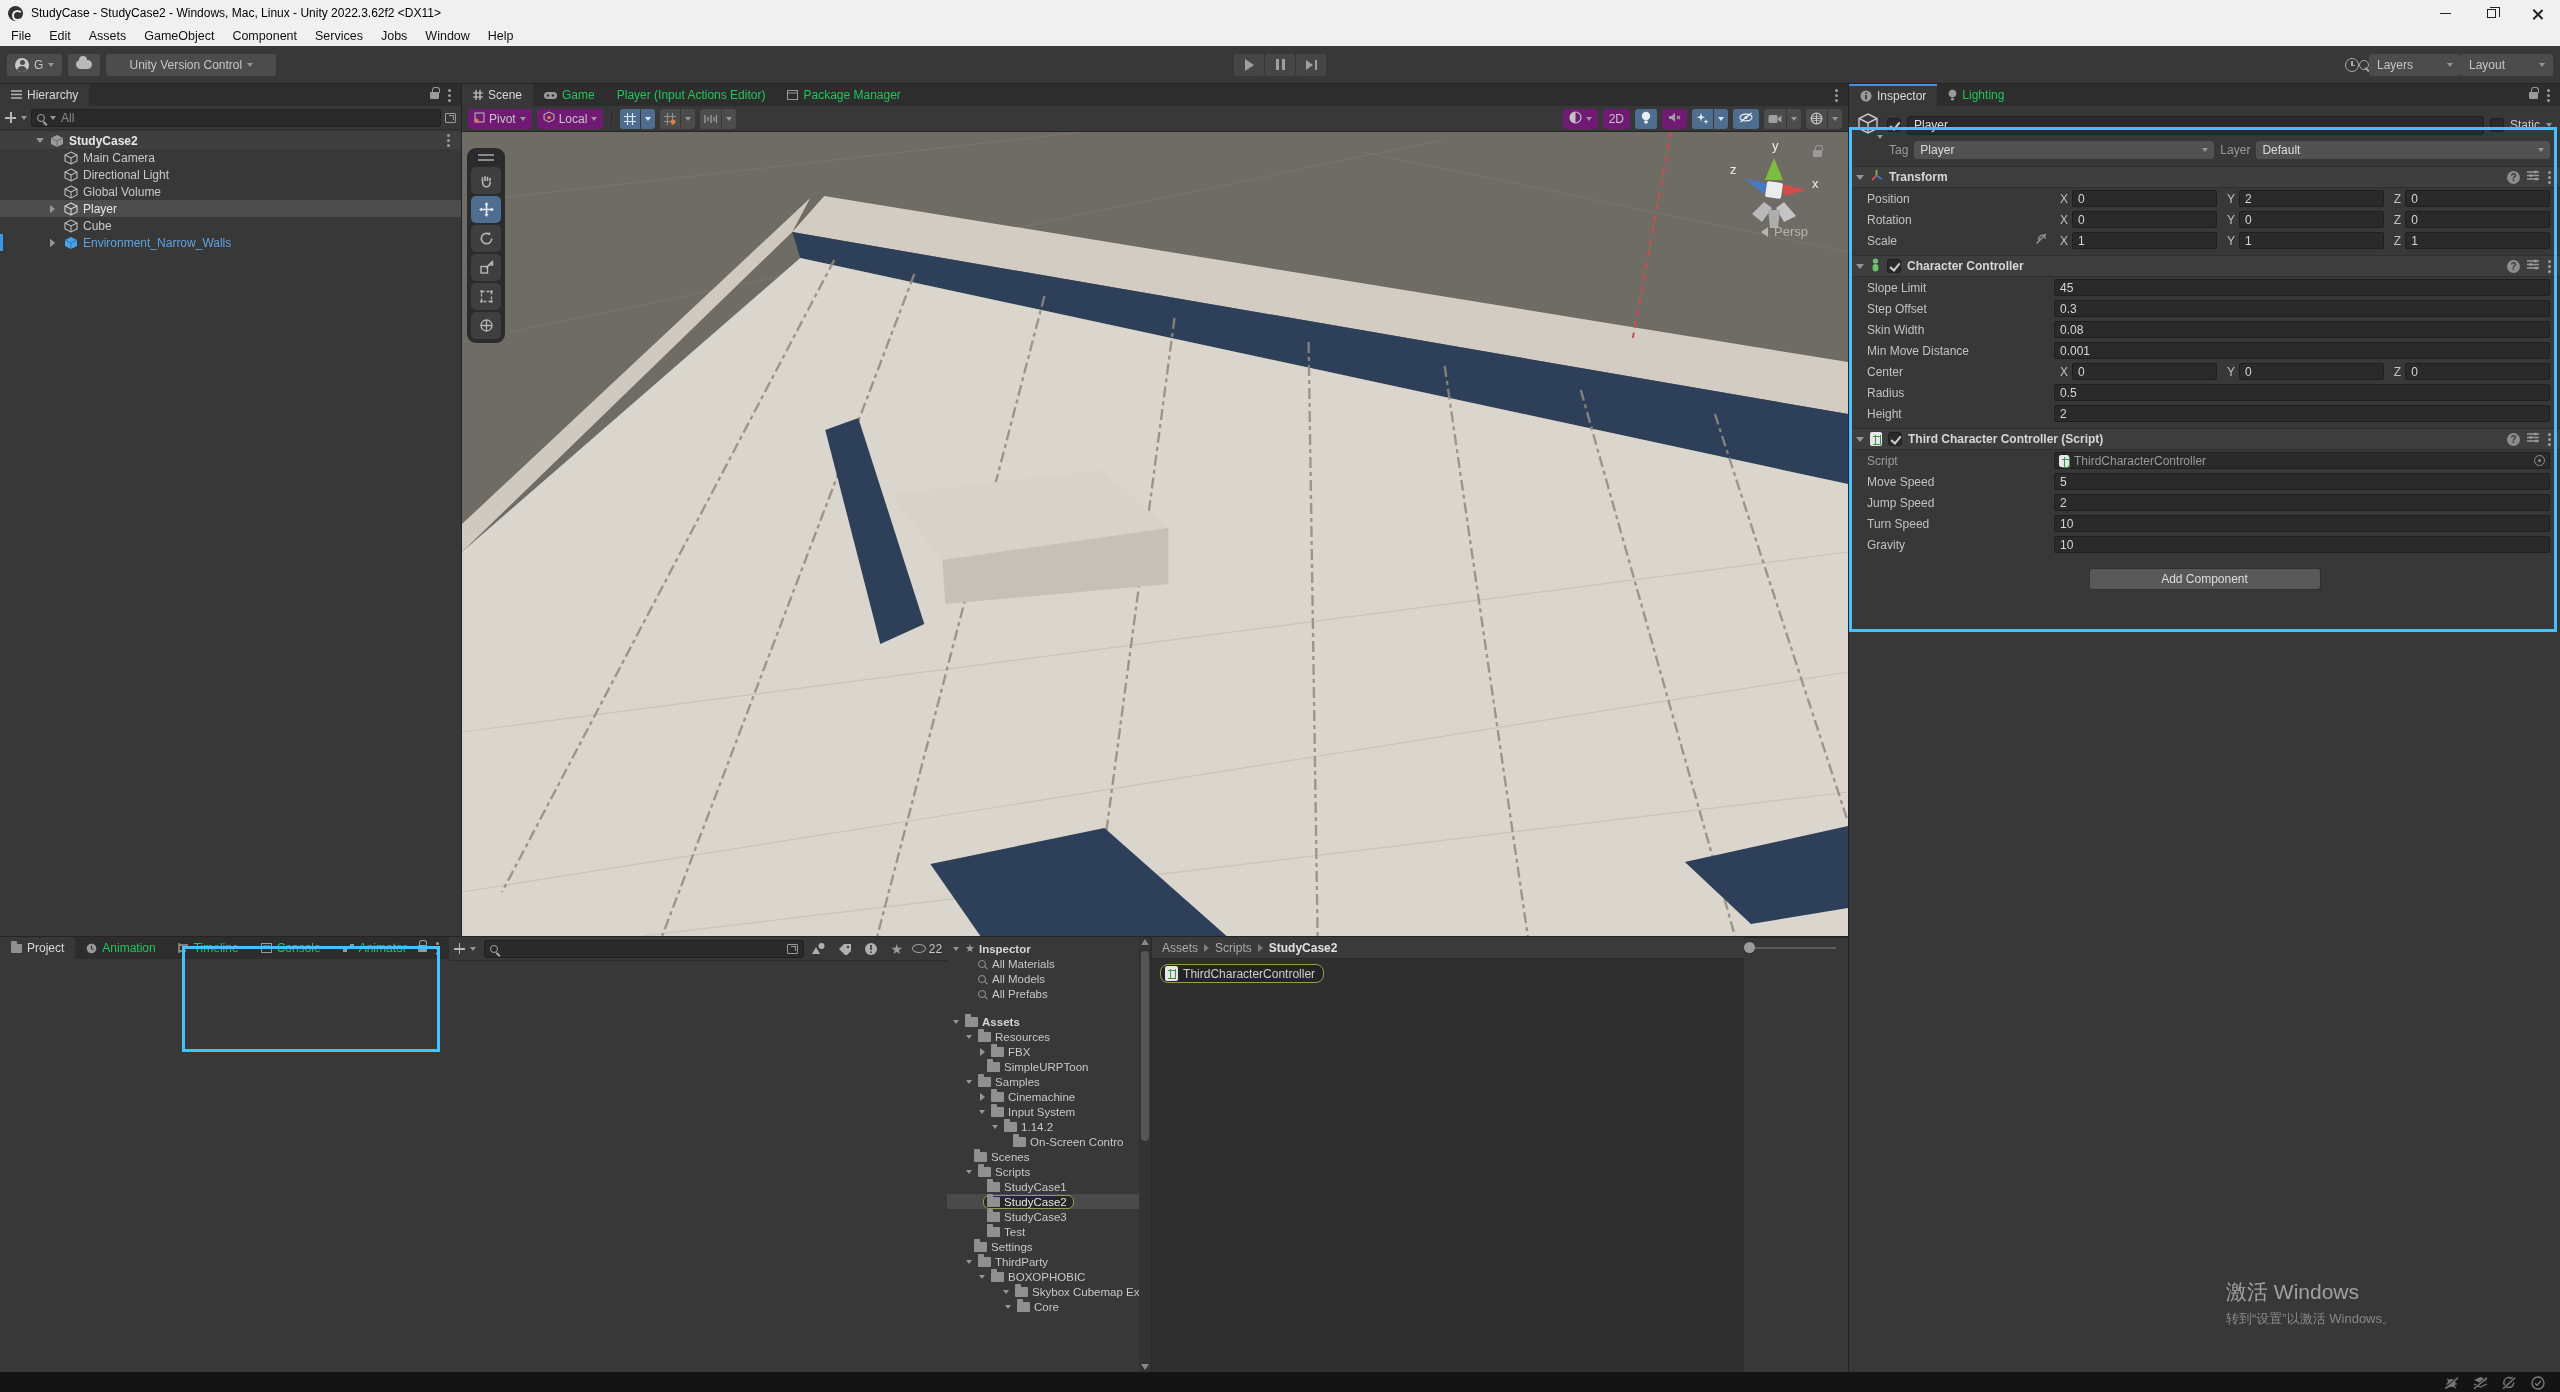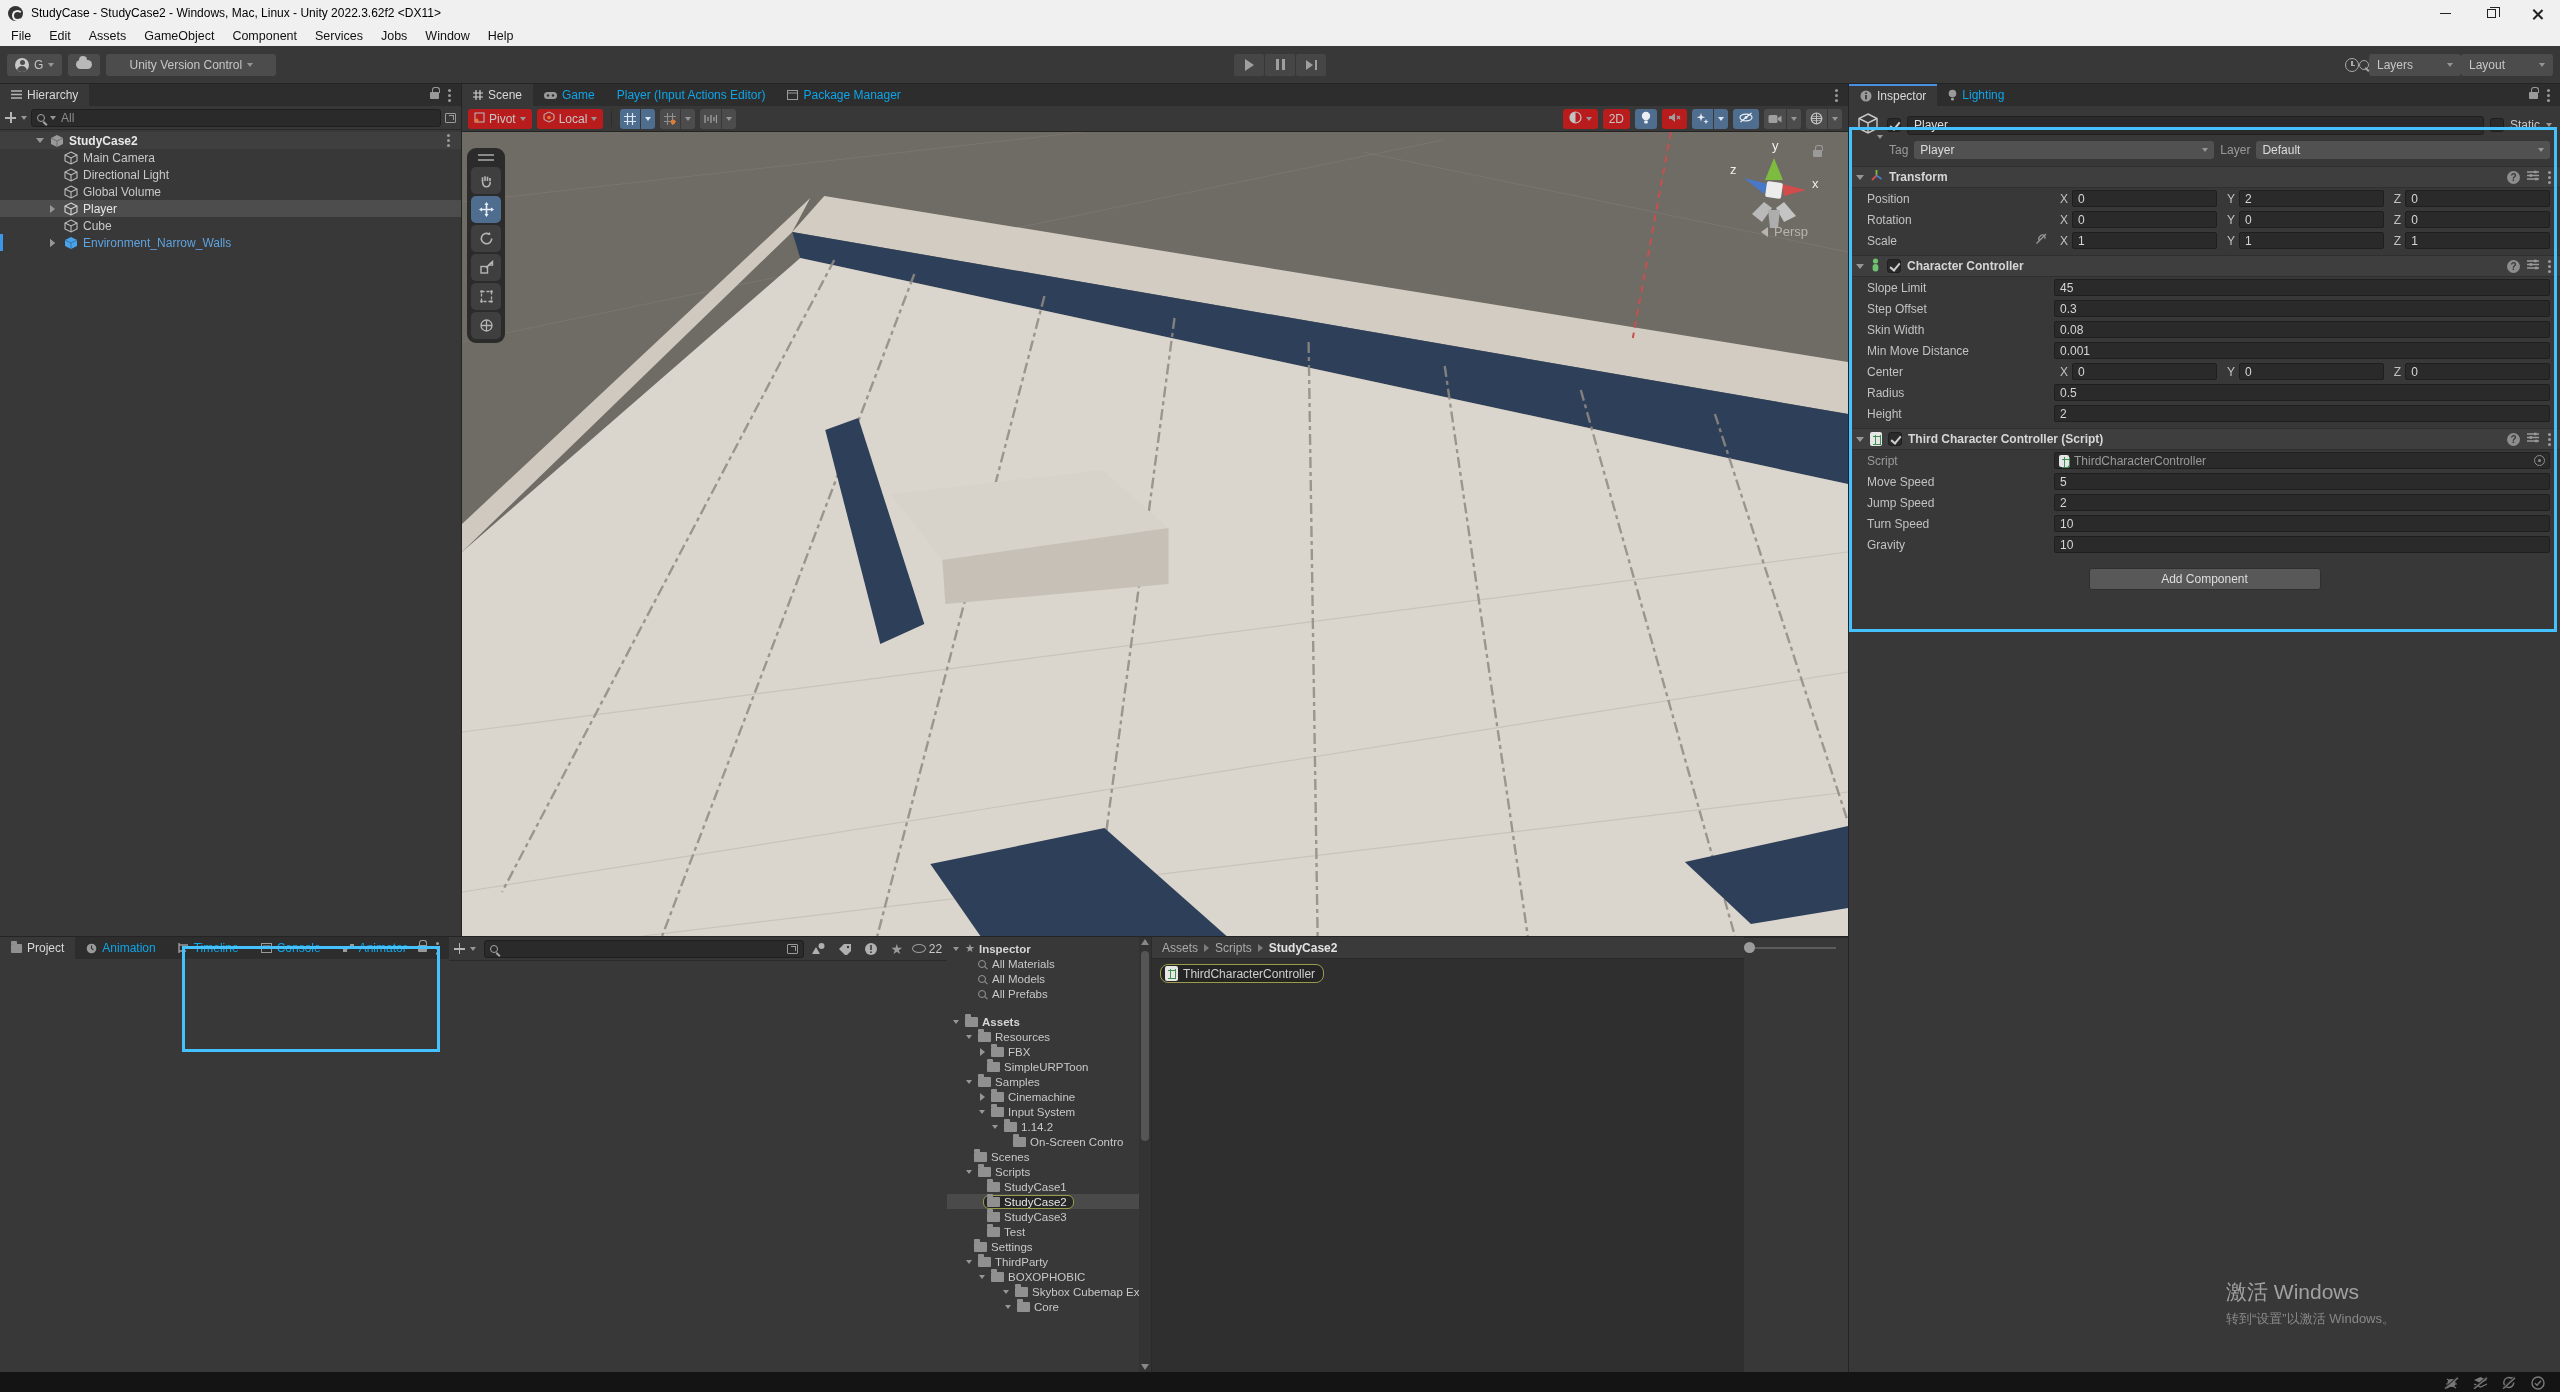--- a/index.html
+++ b/index.html
@@ -52,21 +52,21 @@
 .lock{width:9px;height:7px;background:#9a9a9a;border-radius:1px;position:relative;margin-right:4px;flex:0 0 auto}
 .lock::before{content:"";position:absolute;left:1.5px;top:-5px;width:6px;height:5px;border:1.5px solid #9a9a9a;border-bottom:none;border-radius:3px 3px 0 0}
 
 
 .main{display:flex;height:1288px}
 .left-stack{width:1848px;display:flex;flex-direction:column}
 .top-row{height:852px;display:flex}
 .statusbar{height:20px;background:#141414;display:flex;align-items:center;justify-content:flex-end;gap:14px;padding-right:14px}
 
 .tabstrip{height:22px;background:#2d2d2d;display:flex;align-items:stretch;flex:0 0 auto}
-.tab{display:flex;align-items:center;gap:5px;padding:0 11px;color:#0ea5e9}
+.tab{display:flex;align-items:center;gap:5px;padding:0 11px;color:#22c55e}
 .tab.active{background:#383838;color:#d9d9d9}
 .tab.focused{border-top:2px solid #4a90e2;padding-top:0}
 .tabstrip-right{margin-left:auto;display:flex;align-items:center;padding-right:5px}
 
 .panel-toolbar{height:24px;display:flex;align-items:center;gap:4px;background:#383838;border-bottom:1px solid #2a2a2a;padding:0 5px;flex:0 0 auto}
 .plus{position:relative;width:11px;height:11px;margin-right:1px}
 .plus::before{content:"";position:absolute;left:5px;top:0;width:1.5px;height:11px;background:#b5b5b5}
 .plus::after{content:"";position:absolute;left:0;top:5px;width:11px;height:1.5px;background:#b5b5b5}
 .searchbox{flex:1;height:18px;background:#2a2a2a;border:1px solid #1f1f1f;border-radius:3px;display:flex;align-items:center;gap:5px;padding:0 5px;color:#8b8b8b}
 .newwin{width:11px;height:10px;border:1.5px solid #9a9a9a;border-radius:1px;position:relative}
@@ -84,21 +84,21 @@
 .h-row .icon-slot{width:14px;height:14px;flex:0 0 auto;margin-left:16px}
 .h-row.scene-row .icon-slot{margin-left:0}
 .h-row.prefab .lbl{color:#5fa3e0}
 .h-row.prefab::before{content:"";position:absolute;left:0;top:0;width:3px;height:100%;background:#3b97e8}
 .h-row .row-kebab{position:absolute;right:6px}
 .h-row .chev{position:absolute;right:8px}
 
 
 .scene{flex:1;display:flex;flex-direction:column;min-width:0;background:#383838}
 .scene-toolbar{height:26px;background:#383838;border-bottom:1px solid #242424;display:flex;align-items:center;gap:5px;padding:0 6px;flex:0 0 auto}
-.ibtn{height:20px;background:#b91c1c;border-radius:3px;display:flex;align-items:center;gap:4px;padding:0 6px;color:#c6c6c6}
+.ibtn{height:20px;background:#701a75;border-radius:3px;display:flex;align-items:center;gap:4px;padding:0 6px;color:#c6c6c6}
 .ibtn.on{background:#4f6d8e}
 .split{display:flex;gap:1px}
 .split>span{display:flex;align-items:center;justify-content:center;background:#4c4c4c;height:20px;padding:0 4px}
 .split>span:first-child{border-radius:3px 0 0 3px}
 .split>span:last-child{border-radius:0 3px 3px 0}
 .split.on>span{background:#4f6d8e}
 .vsep{width:1px;height:16px;background:#2c2c2c;margin:0 3px}
 .canvas{flex:1;position:relative;background:#6f6b65;overflow:hidden}
 .canvas svg.scene-svg{position:absolute;inset:0;width:100%;height:100%}
 .toolstrip{position:absolute;left:5px;top:16px;width:38px;background:rgba(40,40,40,.95);border-radius:9px;padding:4px 3px;display:flex;flex-direction:column;align-items:center;gap:2px;z-index:3}

